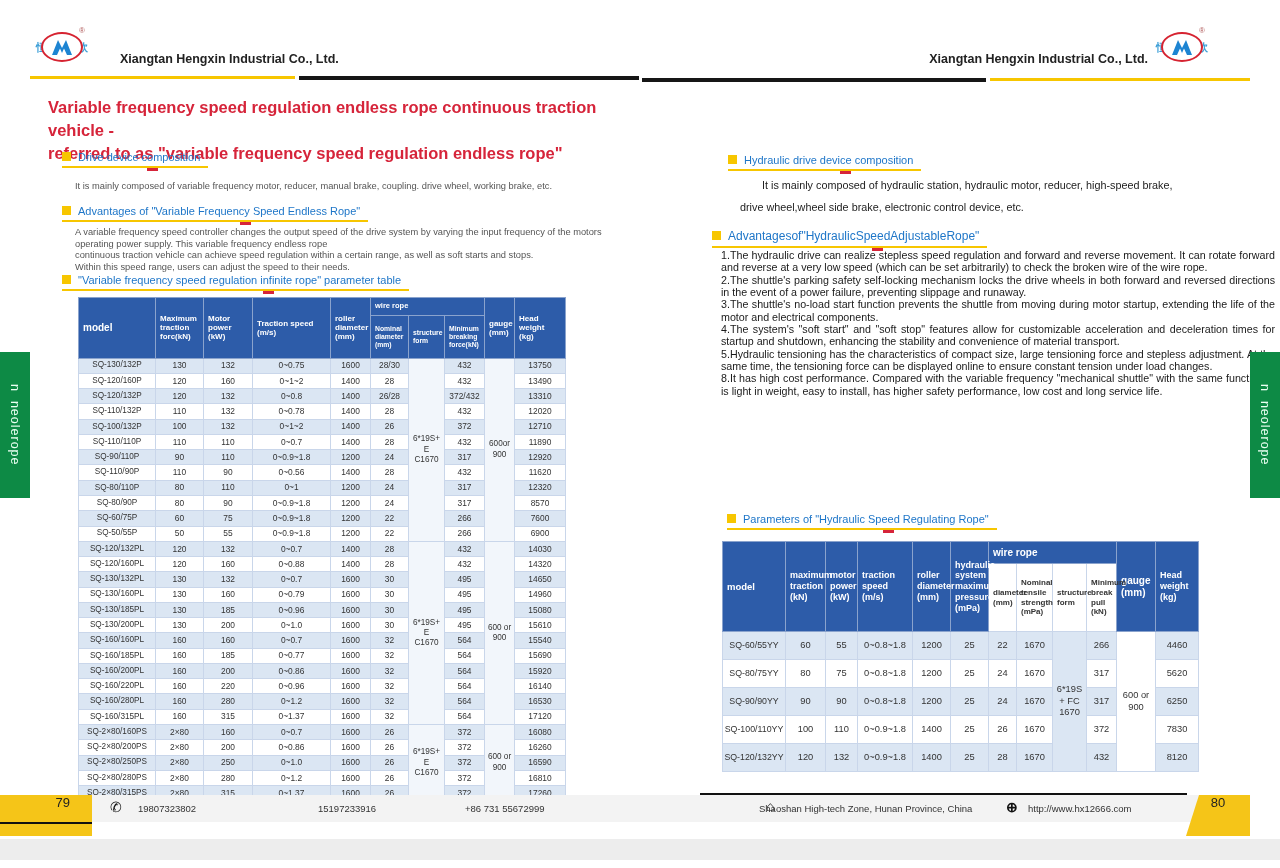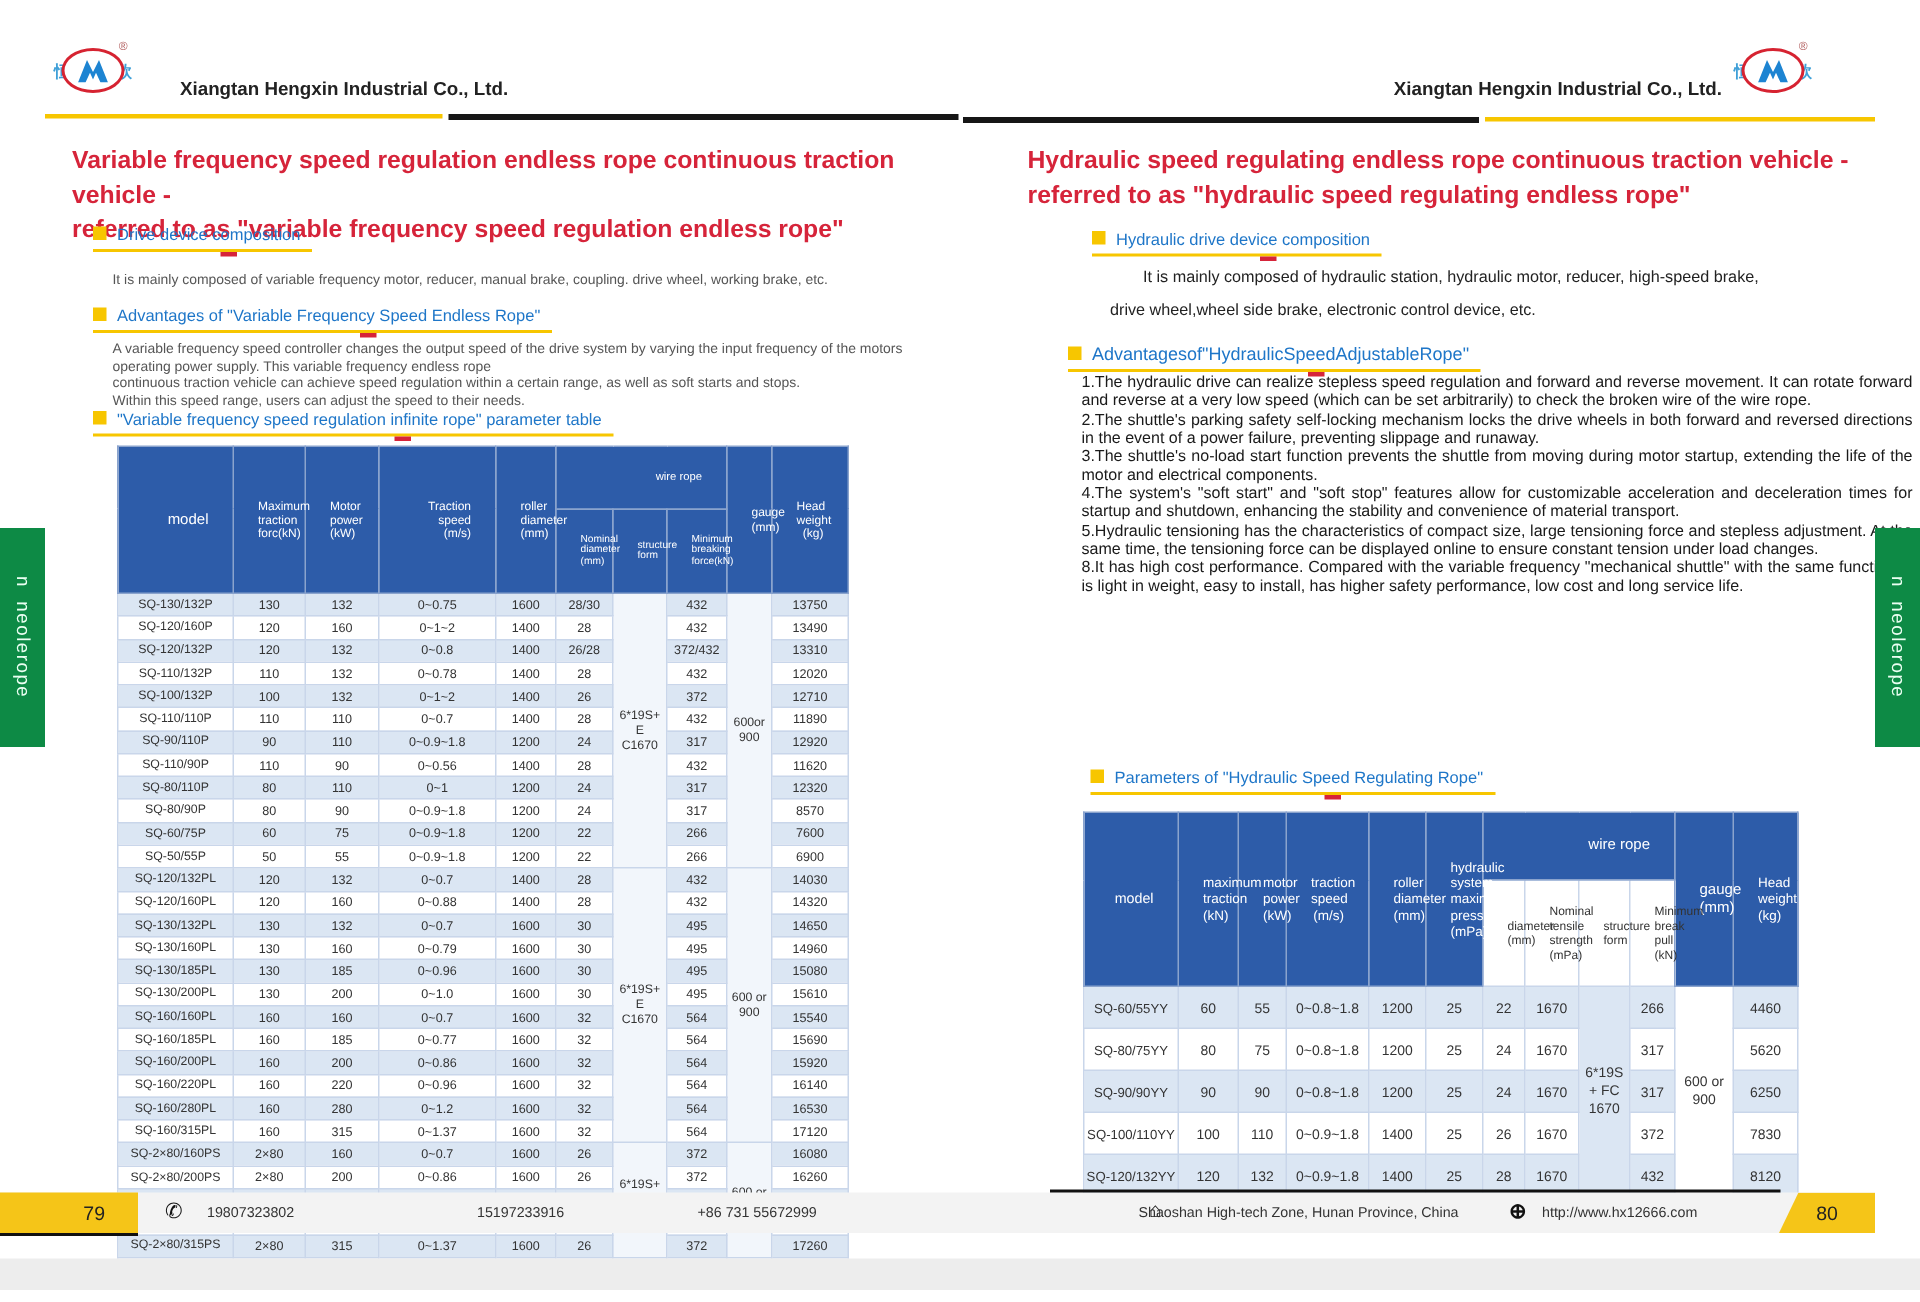--- a/index.html
+++ b/index.html
@@ -22,22 +22,22 @@
   .sec-head{font-size:11px;color:#1e76c8;padding:0 8px 3px 0;border-bottom:2px solid #f7c600;white-space:nowrap;}
   .sec-head .bullet{display:inline-block;width:9px;height:9px;background:#f7c600;margin-right:7px;position:relative;top:0px;}
   .sec-head .reddash{position:absolute;bottom:-5px;left:58%;width:11px;height:3px;background:#d6243a;}
   .smalltext{font-size:9.3px;color:#555;line-height:11.5px;white-space:pre-line;}
   .medtext{font-size:10.8px;color:#222;}
   .adv{width:554px;font-size:10.7px;line-height:12.35px;color:#1a1a1a;text-align:justify;}
   .adv p{margin:0;}
 
   
   table.param{border-collapse:collapse;table-layout:fixed;}
-  table.param th{background:#2d5ca9;color:#fff;font-weight:normal;border:1px solid #8aa3cd;
-                 text-align:right;vertical-align:middle;padding:16px;white-space:normal;}
+  table.param th{background:#2d5ca9;color:#fff;font-weight:bold;border:1px solid #8aa3cd;
+                 text-align:left;vertical-align:middle;padding:4px;white-space:normal;}
   table.param td{border:1px solid #c9d6ea;text-align:center;vertical-align:middle;padding:0;
                  color:#333;background:#fff;}
   #left-table th{font-size:8px;line-height:1.15;}
   #left-table th.h-model{font-size:10px;}
   #left-table th.h-wire{font-size:7.5px;}
   #left-table th.sub{font-size:6.8px;}
   #left-table td{font-size:8.4px;height:14.27px;line-height:1.05;}
   #left-table td.c-model{font-size:8.2px;}
   #left-table td.span-cell{background:#f2f6fb;font-size:8.2px;line-height:1.25;}
   #left-table tr.alt td{background:#dbe6f3;}
@@ -53,21 +53,21 @@
   #right-table td.span-structure{background:#dbe6f3;line-height:1.25;}
   #right-table td.span-gauge{background:#ffffff;line-height:1.25;}
   #right-table tr.alt td.span-gauge{background:#ffffff;}
 
   
   .side-tab{width:30px;height:146px;background:#0d8a45;display:flex;align-items:center;justify-content:center;}
   .side-tab span{writing-mode:vertical-rl;color:#eafff2;font-size:12.5px;letter-spacing:1px;white-space:pre;}
 
   
   .footer-bar{background:#f3f3f3;height:27px;}
-  .pageno{background:#f5c518;height:27px;color:#222;font-size:13px;display:flex;align-items:center;}
+  .pageno{background:#f5c518;height:41px;color:#222;font-size:13px;display:flex;align-items:flex-start;}
   .ft-text{font-size:9.5px;color:#333;}
   .ft-icon{font-size:14px;color:#111;}
   .band{background:#ededed;}
 </style>
 </head>
 <body>
 
 <div id="page">
 
   <div class="abs logo" style="left:36px;top:32px;">
@@ -441,21 +441,20 @@
           <td class="c-power">315</td>
           <td class="c-speed">0~1.37</td>
           <td class="c-roller">1600</td>
           <td class="c-nominal">26</td>
           <td class="c-breaking">372</td>
           <td class="c-head">17260</td>
         </tr>
       </tbody>
     </table>
 
-  <div class="abs page-title" style="left:685px;top:96px;">Hydraulic speed regulating endless rope continuous traction vehicle -<br>referred to as "hydraulic speed regulating endless rope"</div>
 
   <div class="abs sec-head" style="left:728px;top:154px;">
     <span class="bullet"></span><span>Hydraulic drive device composition</span>
     <span class="reddash"></span>
   </div>
   <div class="abs medtext" style="left:762px;top:179px;">It is mainly composed of hydraulic station, hydraulic motor, reducer, high-speed brake,</div>
   <div class="abs medtext" style="left:740px;top:201px;">drive wheel,wheel side brake, electronic control device, etc.</div>
 
   <div class="abs sec-head" style="left:712px;top:229px;font-size:12px;">
     <span class="bullet"></span><span>Advantagesof"HydraulicSpeedAdjustableRope"</span>

